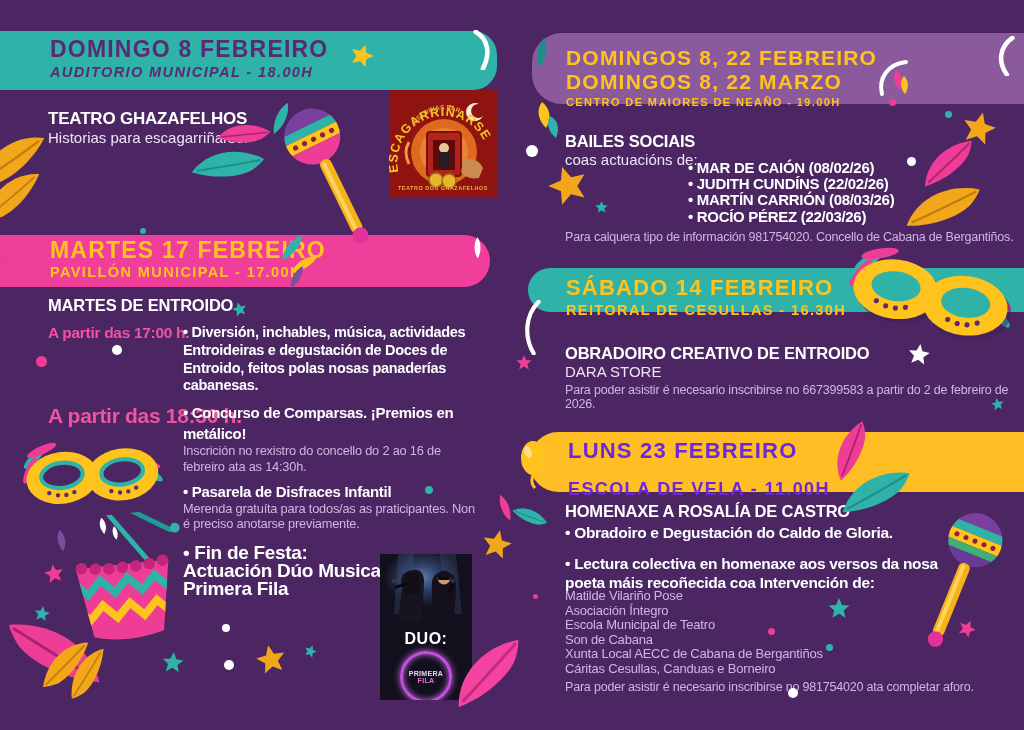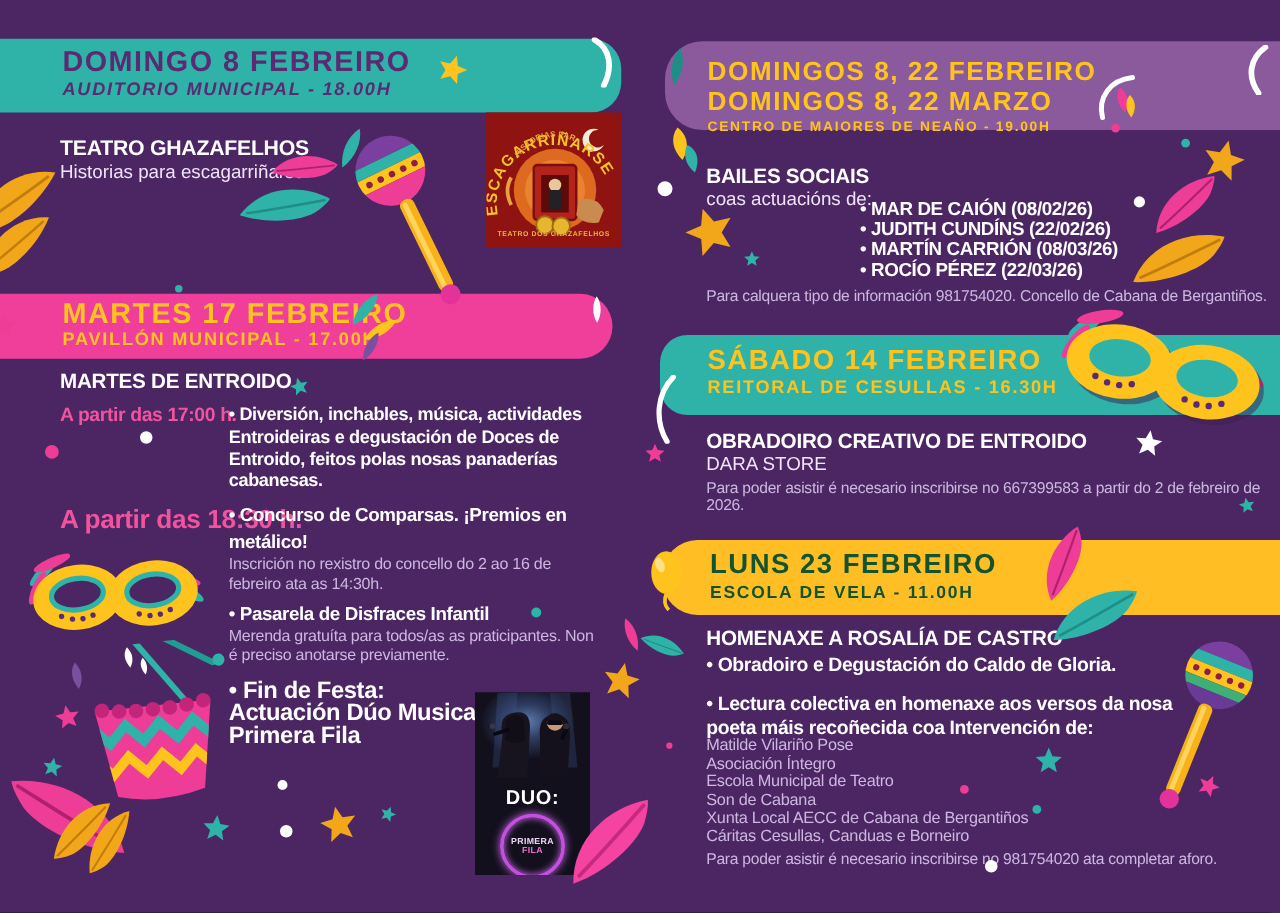--- a/index.html
+++ b/index.html
@@ -7,21 +7,21 @@
         font-family:"Liberation Sans",sans-serif;}
   .abs{position:absolute;}
   .deco{position:absolute;pointer-events:none;}
   .banner{position:absolute;box-sizing:border-box;}
   .banner .h1{font-weight:800;letter-spacing:1.2px;line-height:1.12;}
   .banner .h2{font-weight:800;letter-spacing:1.4px;}
   .b-teal{background:#2fb3a9;border-radius:0 24px 24px 0;color:#5b2a72;}
   .b-pink{background:#ef3f9a;border-radius:0 26px 26px 0;color:#ffc31e;}
   .b-lilac{background:#8a5a9d;border-radius:30px 0 0 30px;color:#ffc31e;}
   .b-teal-r{background:#2fb3a9;border-radius:22px 0 0 22px;color:#ffc31e;}
-  .b-yellow{background:#ffbf24;border-radius:28px 0 0 28px;color:#14532d;}
+  .b-yellow{background:#ffbf24;border-radius:28px 0 0 28px;color:#6d28d9;}
   .t-title{font-weight:800;color:#ffffff;letter-spacing:-0.2px;}
   .t-sub{color:#efe3f6;}
   .t-bold{font-weight:700;color:#ffffff;white-space:pre-line;letter-spacing:-0.3px;}
   .t-light{color:#cdb7e0;font-weight:400;white-space:pre-line;letter-spacing:-0.2px;}
   .t-pink{color:#f1539e;font-weight:700;letter-spacing:-0.3px;}
   .dot{position:absolute;border-radius:50%;}
   .poster1{position:absolute;left:389px;top:90px;width:108px;height:108px;overflow:hidden;background:#8f1310;}
   .poster1 .pbottom{position:absolute;left:0;right:0;bottom:7px;text-align:center;
         font-size:5.5px;font-weight:700;color:#f0b43c;letter-spacing:.5px;}
   .duo{position:absolute;left:380px;top:554px;width:92px;height:146px;overflow:hidden;
@@ -132,32 +132,32 @@
 
   <div class="abs" style="left:688px;top:160px;">
     <div class="t-bold" style="font-size:15px;line-height:16.2px;">• MAR DE CAIÓN (08/02/26)</div>
     <div class="t-bold" style="font-size:15px;line-height:16.2px;">• JUDITH CUNDÍNS (22/02/26)</div>
     <div class="t-bold" style="font-size:15px;line-height:16.2px;">• MARTÍN CARRIÓN (08/03/26)</div>
     <div class="t-bold" style="font-size:15px;line-height:16.2px;">• ROCÍO PÉREZ (22/03/26)</div>
   </div>
 
   <div class="abs t-light" style="left:565px;top:230px;width:455px;font-size:12.5px;">Para calquera tipo de información 981754020. Concello de Cabana de Bergantiños.</div>
 
-  <div class="banner b-teal-r" style="left:528px;top:268px;width:496px;height:64px;padding:8px 0 0 38px;">
+  <div class="banner b-teal-r" style="left:528px;top:268px;width:496px;height:44px;padding:8px 0 0 38px;">
     <div class="h1" style="font-size:22px;">SÁBADO 14 FEBREIRO</div>
     <div class="h2" style="font-size:14.5px;margin-top:1px;">REITORAL DE CESULLAS - 16.30H</div>
   </div>
 
   <div class="abs t-title" style="left:565px;top:344px;font-size:16.5px;">OBRADOIRO CREATIVO DE ENTROIDO</div>
   <div class="abs t-sub" style="left:565px;top:363px;font-size:15px;">DARA STORE</div>
   <div class="abs t-light" style="left:565px;top:383px;width:455px;font-size:12.5px;">Para poder asistir é necesario inscribirse no 667399583 a partir do 2 de febreiro de 2026.</div>
 
   <div class="banner b-yellow" style="left:530px;top:432px;width:494px;height:60px;padding:7px 0 0 38px;">
     <div class="h1" style="font-size:22px;">LUNS 23 FEBREIRO</div>
-    <div class="h2" style="font-size:14px;margin-top:1px;">ESCOLA DE VELA - 11.00H</div>
+    <div class="h2" style="font-size:18px;margin-top:15px;">ESCOLA DE VELA - 11.00H</div>
   </div>
 
   <div class="abs t-title" style="left:565px;top:502px;font-size:16.5px;">HOMENAXE A ROSALÍA DE CASTRO</div>
   <div class="abs t-bold" style="left:565px;top:524px;width:450px;font-size:15.5px;">• Obradoiro e Degustación do Caldo de Gloria.</div>
   <div class="abs t-bold" style="left:565px;top:555px;width:460px;font-size:15.5px;line-height:18.5px;">• Lectura colectiva en homenaxe aos versos da nosa
 poeta máis recoñecida coa Intervención de:</div>
 
   <div class="abs" style="left:565px;top:589px;">
     <div class="t-light" style="font-size:13px;line-height:14.6px;">Matilde Vilariño Pose</div>
     <div class="t-light" style="font-size:13px;line-height:14.6px;">Asociación Íntegro</div>

